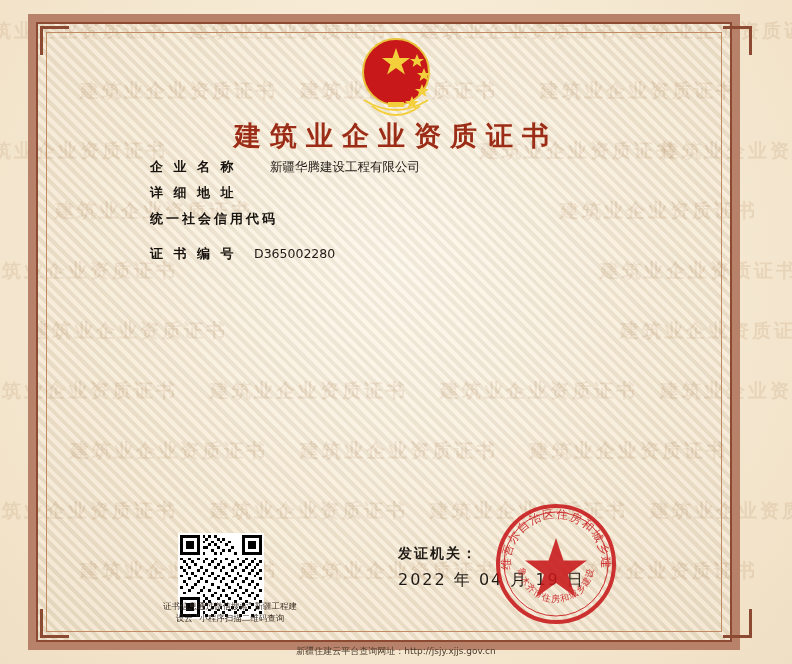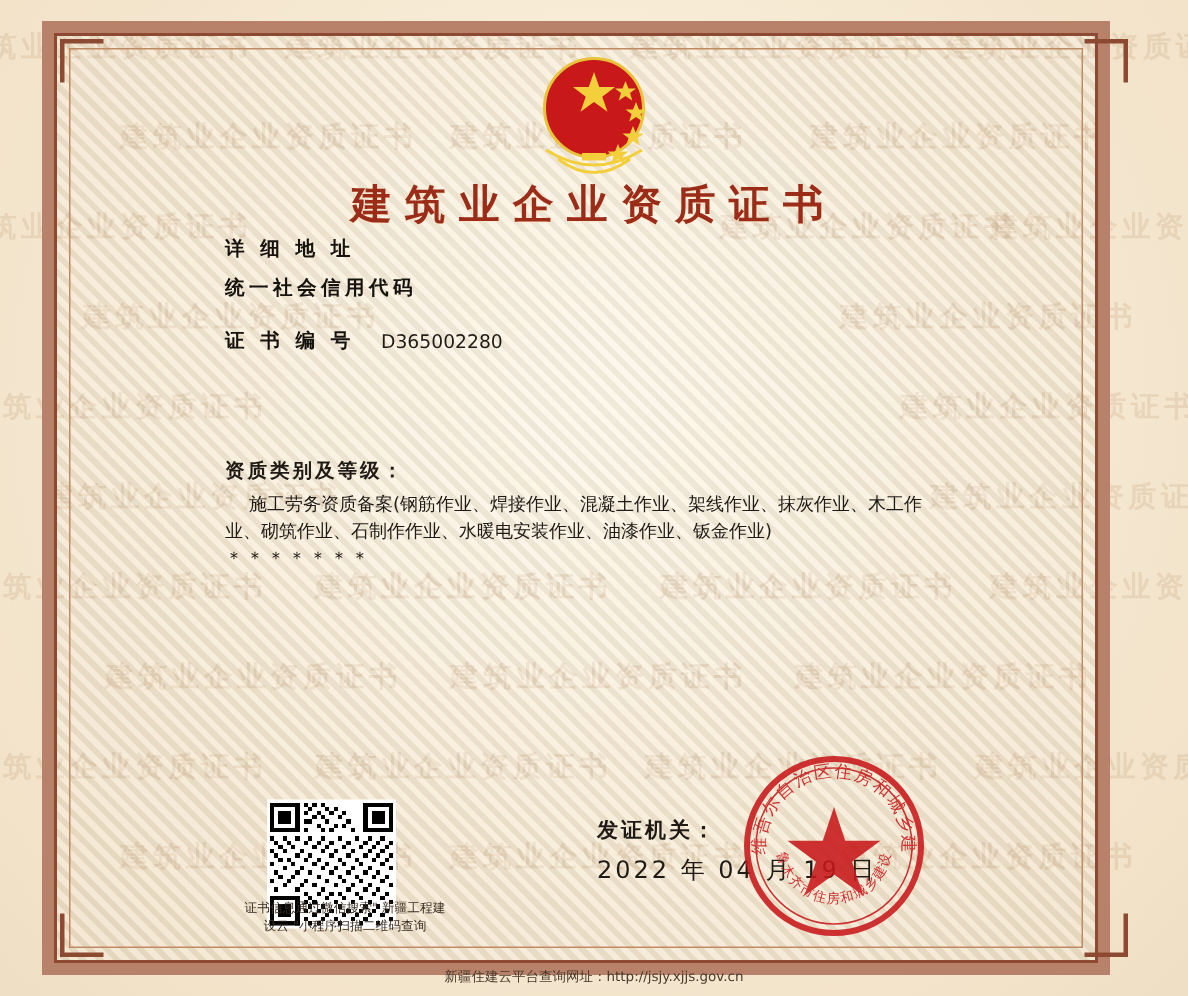--- a/index.html
+++ b/index.html
@@ -319,20 +319,25 @@
       <path d="M22 72 Q54 92 86 72"></path>
       <path d="M30 78 Q54 96 78 78"></path>
     </g>
     <rect x="46" y="74" width="16" height="5" fill="#f3cf3c"></rect>
   </svg>
 
   <div class="doc-title">建筑业企业资质证书</div>
 
   <div class="fields">
 
+    <div class="field-row">
+      <span class="f-label w1">企 业 名 称</span>
+      <span class="f-sep"></span>
+      <span class="f-value">新疆华腾建设工程有限公司</span>
+    </div>
 
     <div class="field-row">
       <span class="f-label w1">详 细 地 址</span>
       <span class="f-sep"></span>
     </div>
 
     <div class="row-split">
       <div class="col-left">
         <span class="f-label w4">统一社会信用代码</span>
         <span class="f-sep"></span>
@@ -344,25 +349,20 @@
 
     <div class="row-split">
       <div class="col-left">
         <span class="f-label w4">证 书 编 号</span>
         <span class="f-sep"></span>
         <span class="f-value">D365002280</span>
       </div>
     </div>
   </div>
 
-  <div class="scope-block">
-    <div class="scope-title">资质类别及等级：</div>
-    <div class="scope-text">施工劳务资质备案(钢筋作业、焊接作业、混凝土作业、架线作业、抹灰作业、木工作业、砌筑作业、石制作作业、水暖电安装作业、油漆作业、钣金作业)</div>
-    <div class="scope-stars">＊＊＊＊＊＊＊</div>
-  </div>
 
   <div class="issuer">发证机关：</div>
   <div class="issue-date">2022 年 04 月 19 日</div>
 
   <svg class="seal" viewBox="0 0 128 128">
     <circle cx="64" cy="64" r="58" fill="none" stroke="#c8181a" stroke-width="4"></circle>
     <circle cx="64" cy="64" r="52" fill="none" stroke="#c8181a" stroke-width="1"></circle>
     <defs>
       <path id="arcTop" d="M 18 64 A 46 46 0 0 1 110 64"></path>
       <path id="arcBottom" d="M 26 64 A 38 38 0 0 0 102 64"></path>

